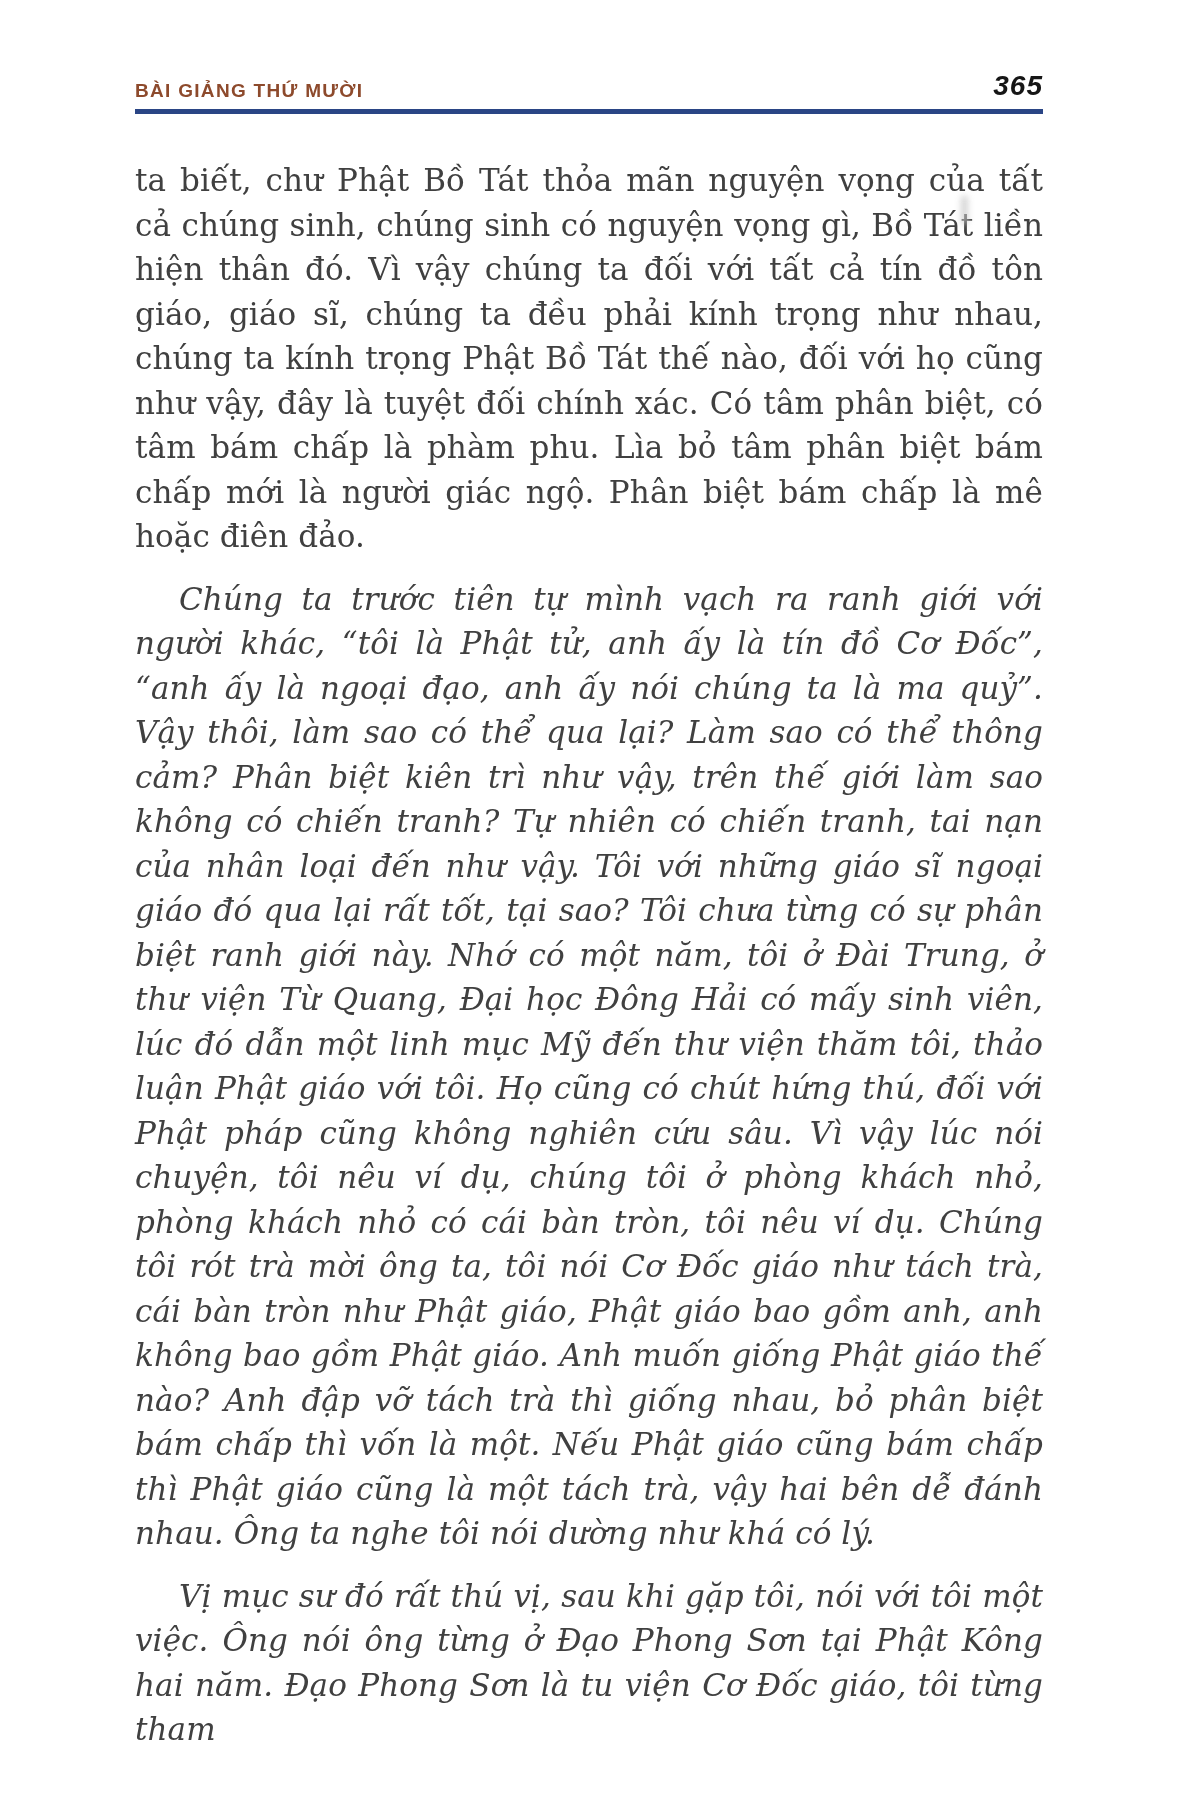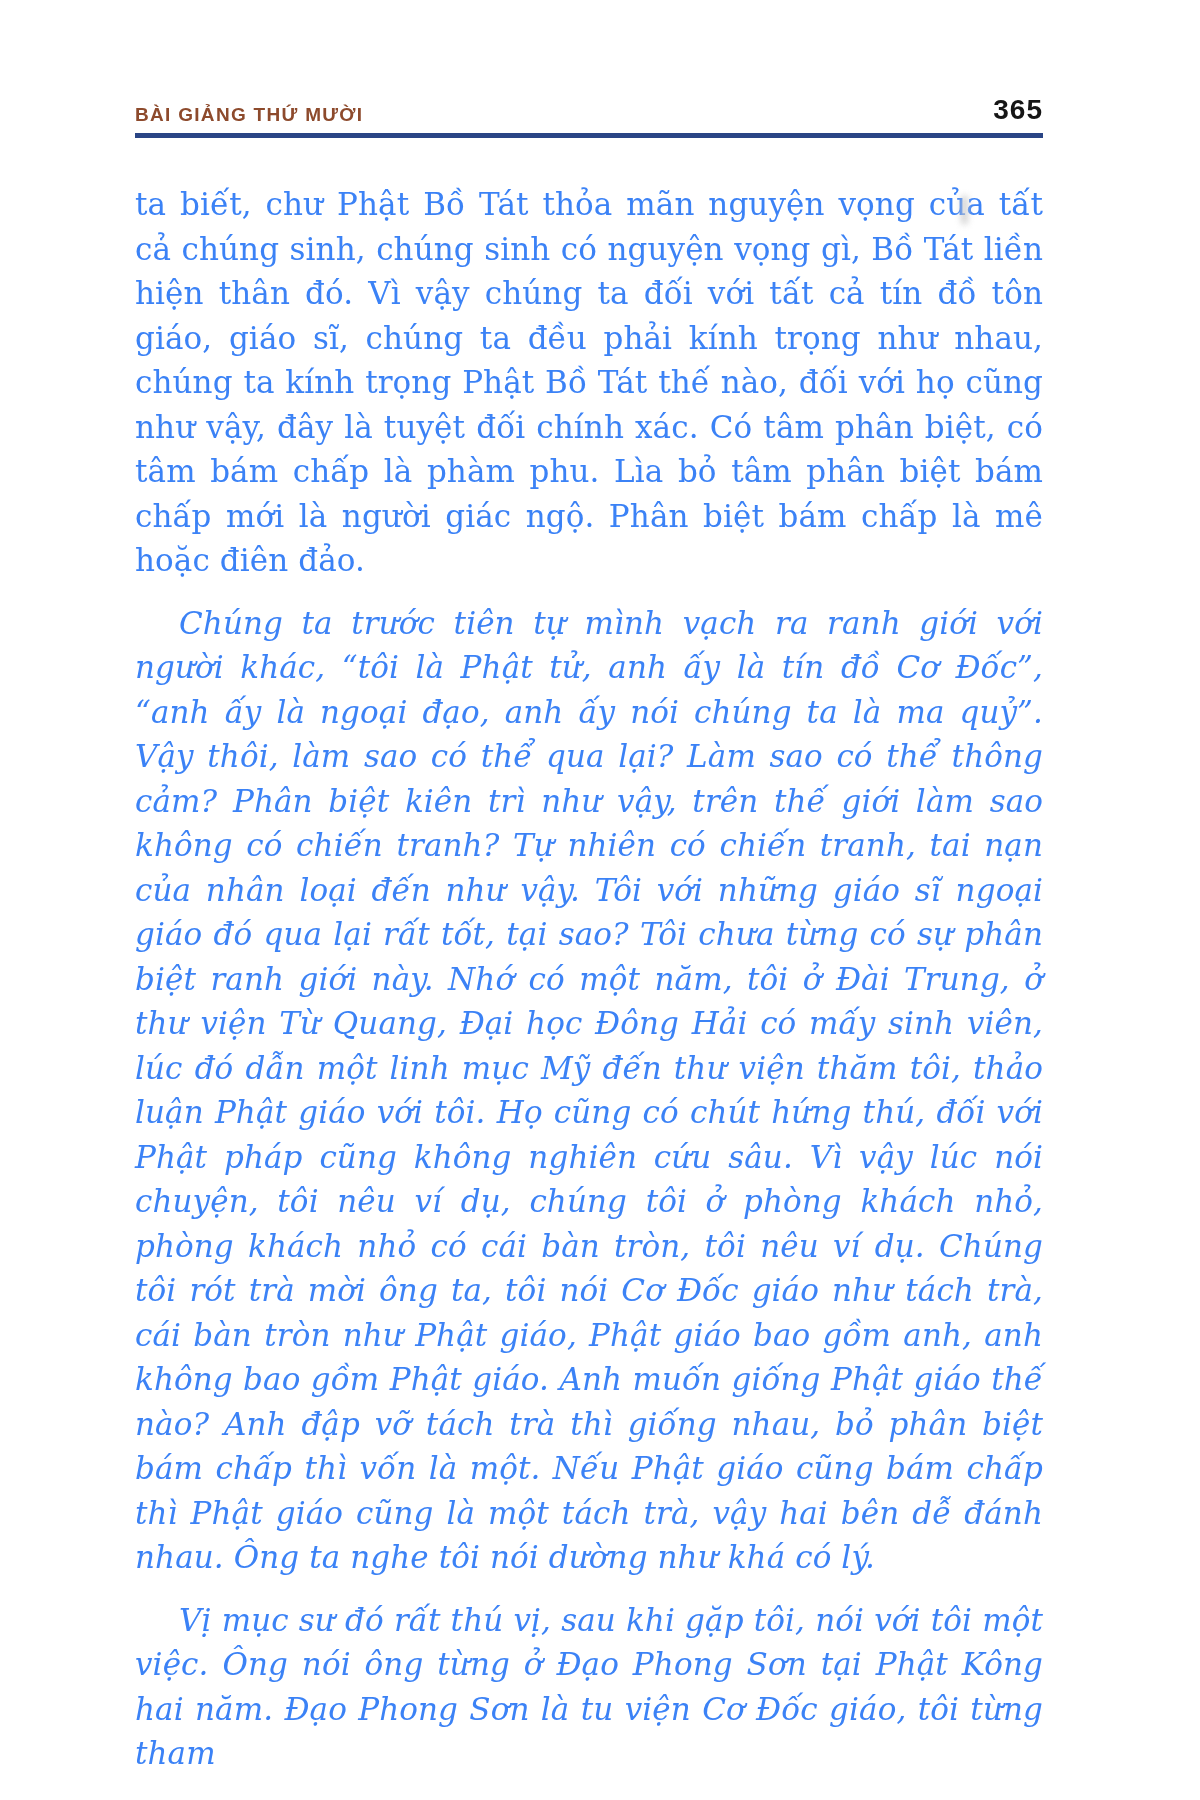--- a/index.html
+++ b/index.html
@@ -11,38 +11,39 @@
     position: relative;
     width: 1200px;
     height: 1800px;
     background: #ffffff;
     overflow: hidden;
   }
   .page-header {
     box-sizing: border-box;
     width: 908px;
     margin-left: 135px;
-    padding-top: 96px;
+    padding-top: 72px;
     display: flex;
     justify-content: space-between;
     align-items: flex-end;
   }
   .running-title {
     font-family: "Liberation Sans", sans-serif;
     font-weight: bold;
     font-size: 19px;
     letter-spacing: 1.3px;
     line-height: 1;
   }
   .page-number {
     font-family: "Liberation Sans", sans-serif;
     font-weight: bold;
     font-size: 28px;
     letter-spacing: 1px;
     line-height: 1;
+    font-style: italic;
   }
   .header-rule {
     width: 908px;
     height: 5px;
     margin: 9px 0 0 135px;
   }
   .body-text {
     box-sizing: border-box;
     width: 908px;
     margin: 44px 0 0 135px;
@@ -79,21 +80,21 @@
 
 <div class="page" style="background: rgb(255, 255, 255);">
 
   <header class="page-header">
     <div class="running-title" style="color: rgb(141, 74, 44);">BÀI GIẢNG THỨ MƯỜI</div>
     <div class="page-number" style="color: rgb(22, 22, 22);">365</div>
   </header>
 
   <div class="header-rule" style="background: rgb(42, 69, 133);"></div>
 
-  <main class="body-text" id="paragraphs" style="color: #3b82f6;">
+  <main class="body-text" id="paragraphs" style="color: #404040;">
       <p>ta biết, chư Phật Bồ Tát thỏa mãn nguyện vọng của tất cả chúng sinh, chúng sinh có nguyện vọng gì, Bồ Tát liền hiện thân đó. Vì vậy chúng ta đối với tất cả tín đồ tôn giáo, giáo sĩ, chúng ta đều phải kính trọng như nhau, chúng ta kính trọng Phật Bồ Tát thế nào, đối với họ cũng như vậy, đây là tuyệt đối chính xác. Có tâm phân biệt, có tâm bám chấp là phàm phu. Lìa bỏ tâm phân biệt bám chấp mới là người giác ngộ. Phân biệt bám chấp là mê hoặc điên đảo.</p>
       <p class="indented">Chúng ta trước tiên tự mình vạch ra ranh giới với người khác, “tôi là Phật tử, anh ấy là tín đồ Cơ Đốc”, “anh ấy là ngoại đạo, anh ấy nói chúng ta là ma quỷ”. Vậy thôi, làm sao có thể qua lại? Làm sao có thể thông cảm? Phân biệt kiên trì như vậy, trên thế giới làm sao không có chiến tranh? Tự nhiên có chiến tranh, tai nạn của nhân loại đến như vậy. Tôi với những giáo sĩ ngoại giáo đó qua lại rất tốt, tại sao? Tôi chưa từng có sự phân biệt ranh giới này. Nhớ có một năm, tôi ở Đài Trung, ở thư viện Từ Quang, Đại học Đông Hải có mấy sinh viên, lúc đó dẫn một linh mục Mỹ đến thư viện thăm tôi, thảo luận Phật giáo với tôi. Họ cũng có chút hứng thú, đối với Phật pháp cũng không nghiên cứu sâu. Vì vậy lúc nói chuyện, tôi nêu ví dụ, chúng tôi ở phòng khách nhỏ, phòng khách nhỏ có cái bàn tròn, tôi nêu ví dụ. Chúng tôi rót trà mời ông ta, tôi nói Cơ Đốc giáo như tách trà, cái bàn tròn như Phật giáo, Phật giáo bao gồm anh, anh không bao gồm Phật giáo. Anh muốn giống Phật giáo thế nào? Anh đập vỡ tách trà thì giống nhau, bỏ phân biệt bám chấp thì vốn là một. Nếu Phật giáo cũng bám chấp thì Phật giáo cũng là một tách trà, vậy hai bên dễ đánh nhau. Ông ta nghe tôi nói dường như khá có lý.</p>
       <p class="indented">Vị mục sư đó rất thú vị, sau khi gặp tôi, nói với tôi một việc. Ông nói ông từng ở Đạo Phong Sơn tại Phật Kông hai năm. Đạo Phong Sơn là tu viện Cơ Đốc giáo, tôi từng tham</p>
     </main>
 
   <div class="scan-smudge"></div>
 
 </div>
 
 </body></html>

